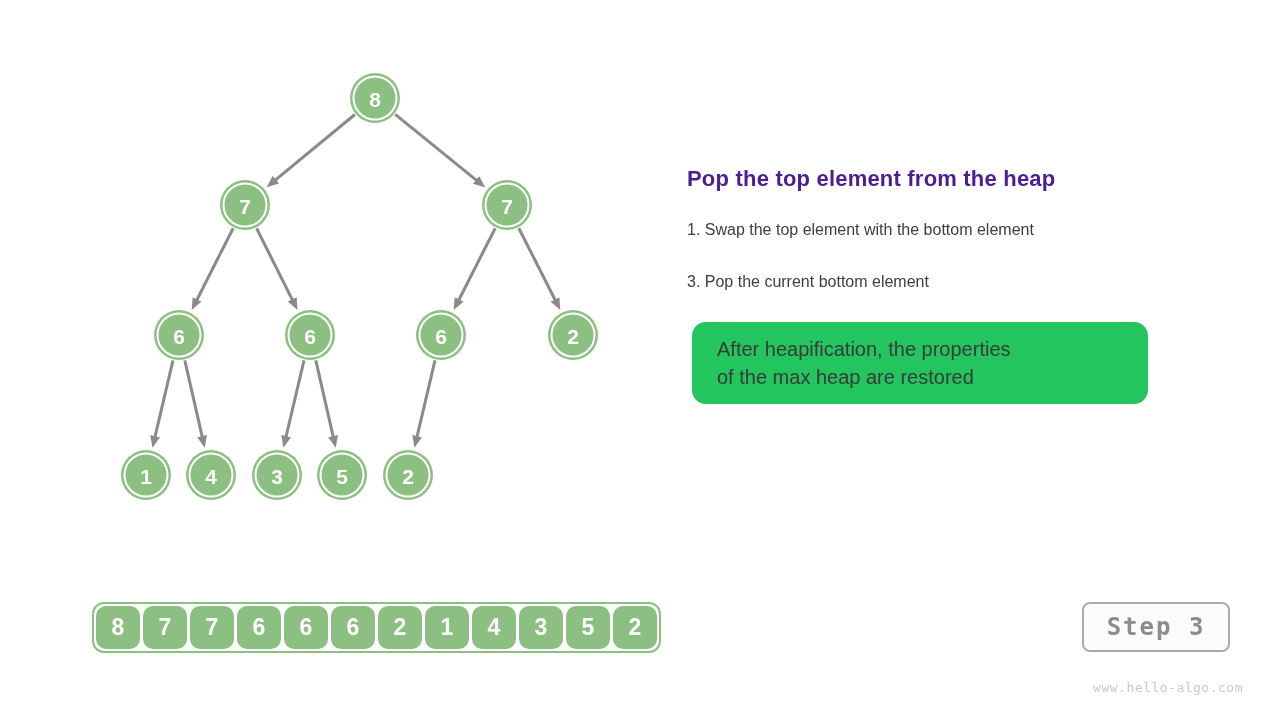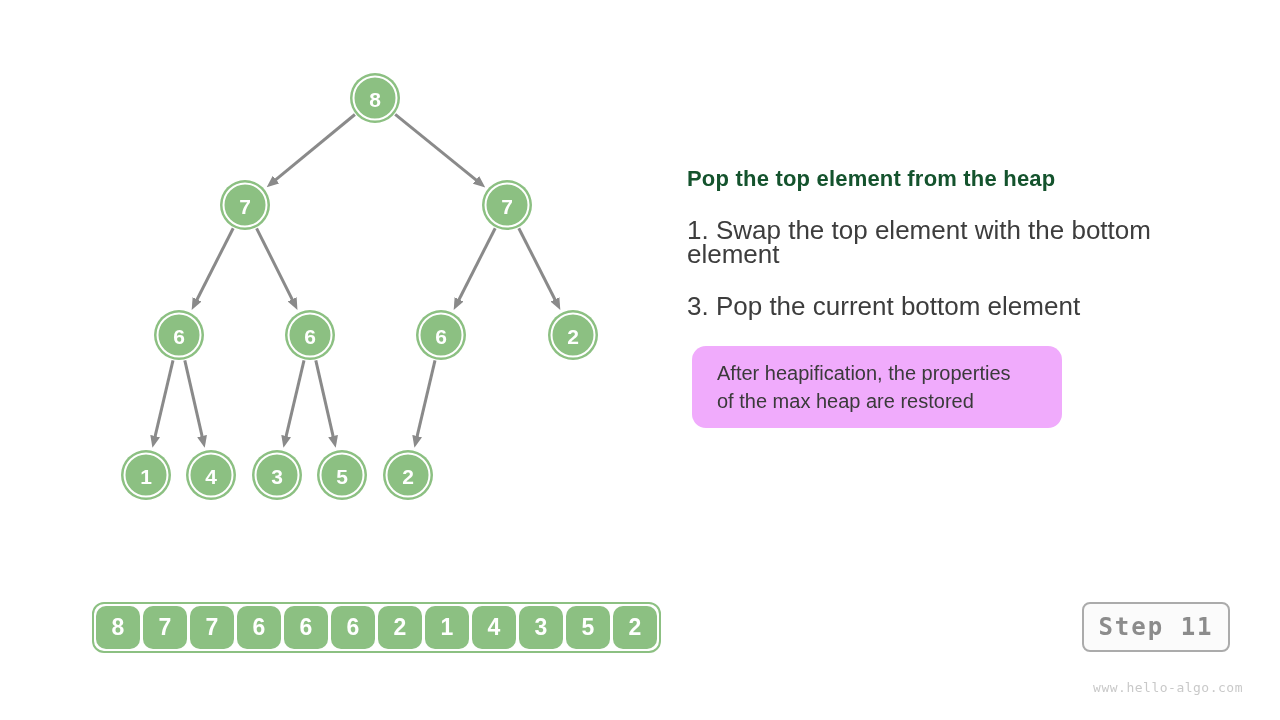--- a/index.html
+++ b/index.html
@@ -24,35 +24,35 @@
     position: absolute;
     left: 687px;
     top: 166px;
     width: 560px;
   }
   .panel h2 {
     margin: 0 0 26px 0;
     font-size: 22px;
     line-height: 26px;
     font-weight: bold;
-    color: #14532d;
+    color: #4c1d95;
     letter-spacing: 0.2px;
   }
   .panel .step {
     margin: 0 0 28px 0;
-    font-size: 26px;
+    font-size: 16px;
     line-height: 24px;
     color: #3d3d3d;
   }
   .note {
     box-sizing: border-box;
     margin-left: 5px;
-    width: 370px;
+    width: 456px;
     min-height: 81px;
-    background: #f0abfc;
+    background: #22c55e;
     border-radius: 14px;
     padding: 13px 20px 13px 25px;
   }
   .note span {
     font-size: 20px;
     line-height: 28px;
     color: #3a3a3a;
     white-space: pre-line;
   }
 
@@ -223,18 +223,18 @@
       <div class="cell" style="background: rgb(140, 192, 130);">6</div>
       <div class="cell" style="background: rgb(140, 192, 130);">2</div>
       <div class="cell" style="background: rgb(140, 192, 130);">1</div>
       <div class="cell" style="background: rgb(140, 192, 130);">4</div>
       <div class="cell" style="background: rgb(140, 192, 130);">3</div>
       <div class="cell" style="background: rgb(140, 192, 130);">5</div>
       <div class="cell" style="background: rgb(140, 192, 130);">2</div>
     </div>
 
   <div class="badge">
-    <span>Step 11</span>
+    <span>Step 3</span>
   </div>
 
   <div class="watermark">www.hello-algo.com</div>
 
 </div>
 
 </body></html>

